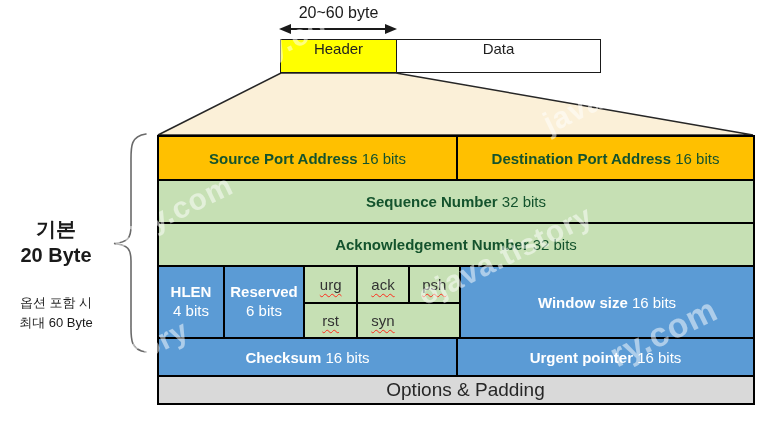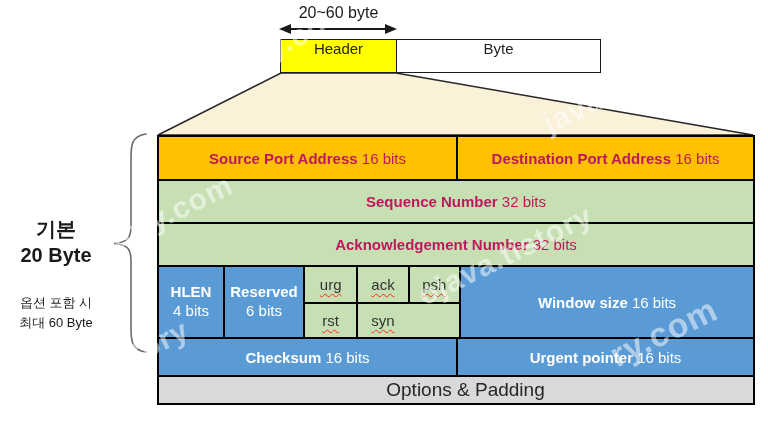--- a/index.html
+++ b/index.html
@@ -26,21 +26,21 @@
   .side-gap { height:24px; }
 
   
   .tbl { position:absolute; left:157px; top:135px; width:598px; height:270px;
     border:2px solid #000; display:flex; flex-direction:column; z-index:1; }
   .row { display:flex; width:100%; }
   .row + .row { border-top:2px solid #000; }
   .r1 { height:42px; } .r2 { height:43px; } .r3 { height:43px; }
   .r4 { height:72px; } .r5 { height:38px; } .r6 { flex:1; }
   .cell { display:flex; align-items:center; justify-content:center;
-    font-size:15px; color:#be185d; text-align:center; }
+    font-size:15px; color:#14532d; text-align:center; }
   .cell + .cell, .cellsep { border-left:2px solid #000; }
   .half { width:50%; }
   .orange { background:#FFC000; }
   .green  { background:#C6E0B4; }
   .blue   { background:#5B9BD5; color:#ffffff; }
   .gray   { background:#D9D9D9; }
   .full { width:100%; }
   .hlen { width:64px; flex-direction:column; line-height:1.25; }
   .rsvd { width:80px; flex-direction:column; line-height:1.25; }
   .flags { width:156px; display:flex; flex-direction:column; background:#C6E0B4; }
@@ -72,21 +72,21 @@
       <polygon points="397,29 385,24 385,34" fill="#1a1a1a"></polygon>
     </g>
     <path d="M146,134 C130,136 131,148 131,162 L131,226 C131,238 128,242 114,243.5 C128,245 131,249 131,261 L131,325 C131,338 130,350 146,352" fill="none" stroke="#6a6a6a" stroke-width="1.6" stroke-linecap="round"></path>
   </svg>
 
   <div class="size-label">20~60 byte</div>
   <div class="segbox header">
     <span>Header</span>
   </div>
   <div class="segbox data">
-    <span>Byte</span>
+    <span>Data</span>
   </div>
 
   <div class="side-note">
     <div class="big">기본</div>
     <div class="big">20 Byte</div>
     <div class="side-gap"></div>
     <div class="small">옵션 포함 시</div>
     <div class="small">최대 60 Byte</div>
   </div>
 

